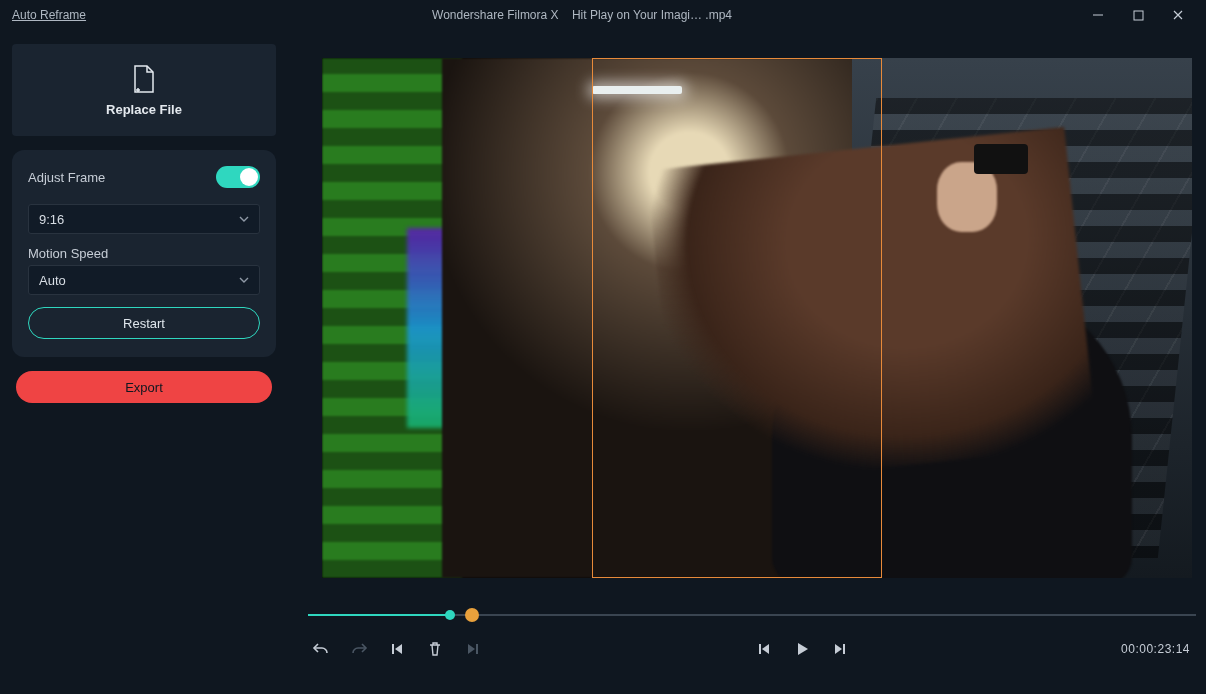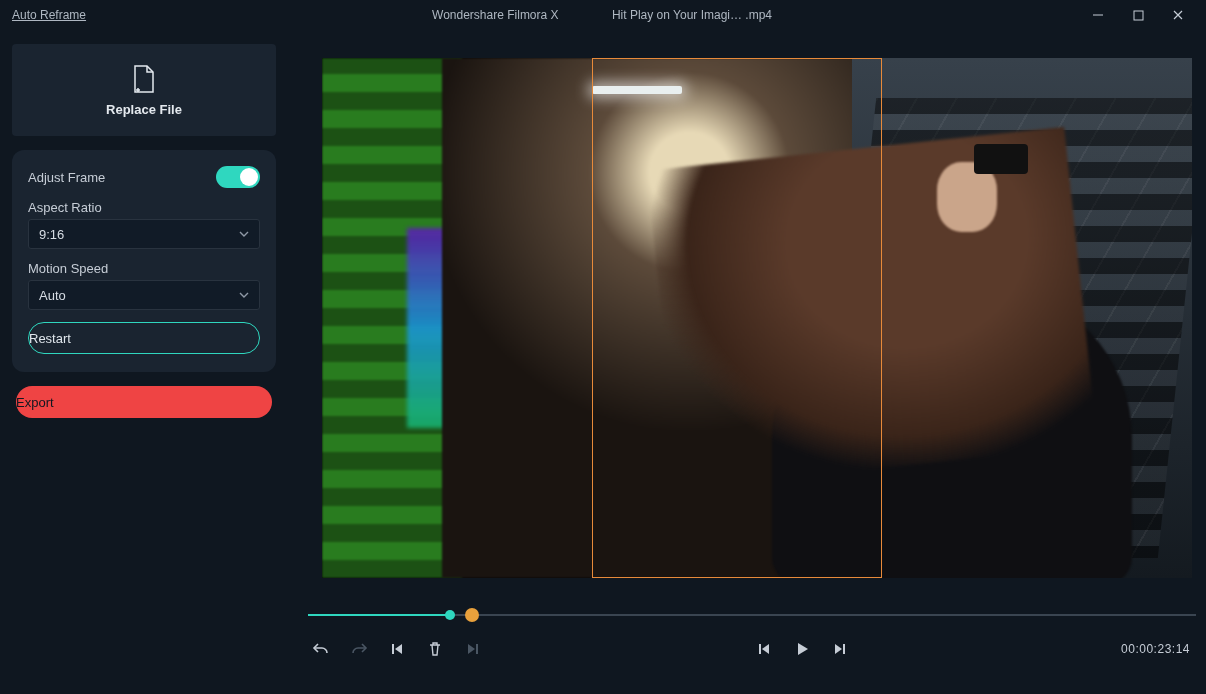--- a/index.html
+++ b/index.html
@@ -2,41 +2,41 @@
 <html><head>
 <meta charset="utf-8">
 <style>
   * { box-sizing: border-box; margin: 0; padding: 0; font-family: "Segoe UI", Arial, sans-serif; }
   html, body { width: 1206px; height: 694px; background: #0f1720; color: #c6cdd6; overflow: hidden; }
 
   
   .titlebar { height: 30px; display: flex; align-items: center; padding: 0 8px; font-size: 12px; color: #aeb7c1; }
   .titlebar .left { flex: 0 0 auto; padding-left: 4px; text-decoration: underline; }
   .titlebar .center { flex: 1; text-align: center; }
-  .titlebar .center span { color: #aeb7c1; margin-left: 40px; }
+  .titlebar .center span { color: #aeb7c1; }
   .titlebar .winbtns { display: flex; gap: 0; }
   .titlebar .winbtn { width: 40px; height: 28px; display: flex; align-items: center; justify-content: center; color: #c6cdd6; }
 
   .body-row { display: flex; height: calc(694px - 30px); }
 
   
   .sidebar { width: 288px; padding: 14px 12px 0 12px; display: flex; flex-direction: column; gap: 14px; }
   .replace-card { background: #1a2430; border-radius: 4px; height: 92px; display: flex; flex-direction: column; align-items: center; justify-content: center; gap: 8px; color: #e4e9ee; }
   .replace-card .label { font-size: 13px; font-weight: 600; }
 
   .panel { background: #1a2430; border-radius: 12px; padding: 16px 16px 18px 16px; display: flex; flex-direction: column; gap: 12px; }
   .row { display: flex; align-items: center; justify-content: space-between; font-size: 13px; color: #c6cdd6; }
   .field-label { font-size: 13px; color: #c6cdd6; }
   .select { margin-top: 4px; height: 30px; background: #111b27; border: 1px solid #29333f; border-radius: 3px; display: flex; align-items: center; justify-content: space-between; padding: 0 10px; font-size: 13px; color: #d7dde4; }
   .chev { color: #8f99a6; }
 
   .toggle { width: 44px; height: 22px; background: #2fd7bf; border-radius: 22px; position: relative; }
   .toggle .knob { position: absolute; right: 2px; top: 2px; width: 18px; height: 18px; background: #fff; border-radius: 50%; }
 
-  .btn { height: 32px; border-radius: 18px; display: flex; align-items: center; justify-content: flex-start; font-size: 13px; cursor: pointer; }
+  .btn { height: 32px; border-radius: 18px; display: flex; align-items: center; justify-content: center; font-size: 13px; cursor: pointer; }
   .btn.outline { border: 1.5px solid #2fd7bf; color: #dfe6ec; background: transparent; }
   .btn.solid { background: #ef4444; color: #0f1720; font-weight: 500; }
   .export-wrap { padding: 0 4px; }
 
   
   .main { flex: 1; display: flex; flex-direction: column; padding: 0 0 8px 0; }
   .preview { position: relative; margin: 28px 0 0 34px; width: 870px; height: 520px; background: #000; overflow: hidden; }
 
   
   .frame { position: absolute; inset: 0; }
@@ -121,21 +121,20 @@
 
     <div class="panel">
       <div class="row">
         <div class="field-label">Adjust Frame</div>
         <div class="toggle">
             <div class="knob"></div>
           </div>
       </div>
 
       <div>
-        <div class="field-label">Aspect Ratio</div>
         <div class="select">
           <span>9:16</span>
           <span class="chev">
             <svg width="10" height="10" viewBox="0 0 10 10">
                 <path d="M1 3l4 4 4-4" fill="none" stroke="currentColor" stroke-width="1.4"></path>
               </svg>
           </span>
         </div>
       </div>
 

